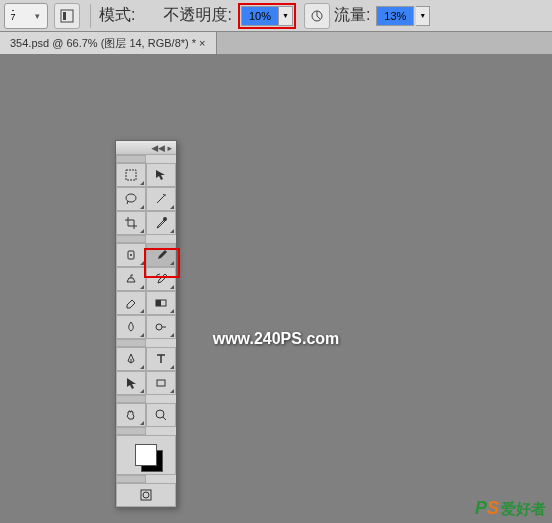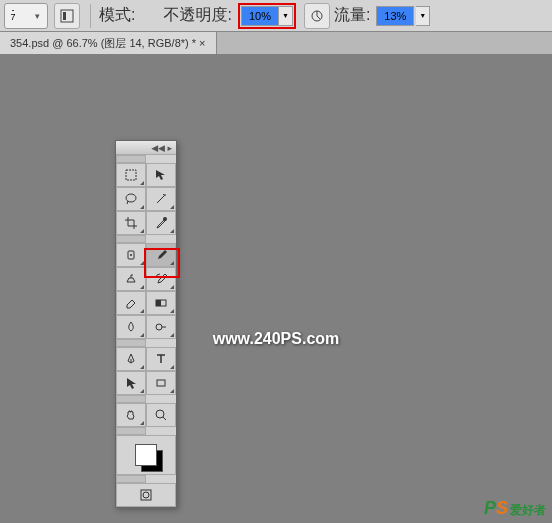--- a/index.html
+++ b/index.html
@@ -29,21 +29,21 @@
     .tool-cell.spacer-row { grid-column: 1 / 3; height: 8px; background: #c0c0c0; border: 1px solid #aaa; }
     .tool-tri { position: absolute; bottom: 1px; right: 1px; width: 0; height: 0; border-left: 4px solid transparent; border-bottom: 4px solid #555; }
     .tool-brush-highlight { position: absolute; left: 144px; top: 248px; width: 36px; height: 30px; border: 2px solid #e00000; z-index: 5; }
     
     .swatches { grid-column: 1 / 3; height: 40px; display: flex; align-items: center; justify-content: center; background: #d4d4d4; border: 1px solid #aaa; position: relative; }
     .swatch-fg { width: 22px; height: 22px; background: #fff; border: 1px solid #555; position: relative; z-index: 2; }
     .swatch-bg { width: 22px; height: 22px; background: #000; border: 1px solid #555; position: absolute; margin-left: 12px; margin-top: 12px; z-index: 1; }
     
     .watermark { position: absolute; left: 50%; top: 330px; transform: translateX(-50%); font-size: 16px; font-weight: bold; color: #fff; text-shadow: 1px 1px 3px rgba(0,0,0,.6); white-space: nowrap; }
     .wm2 { position: absolute; right: 6px; bottom: 4px; font-size: 18px; font-weight: bold; font-style: italic; }
-    .wm2 .p { color: #2b8f3a; } .wm2 .s { color: #e77817; } .wm2 .cn { color: #2b8f3a; font-size: 12px; font-style: normal; margin-left: 2px;}
+    .wm2 .p { color: #2b8f3a; } .wm2 .s { color: #e77817; } .wm2 .cn { color: #2b8f3a; font-size: 15px; font-style: normal; margin-left: 2px;}
     
     svg { width: 16px; height: 16px; }
     .tool-cell svg { width: 14px; height: 14px; }
   </style>
 </head>
 <body>
 
 <div class="options-bar">
   <div class="brush-preset">
     <div class="brush-dot">7</div>

